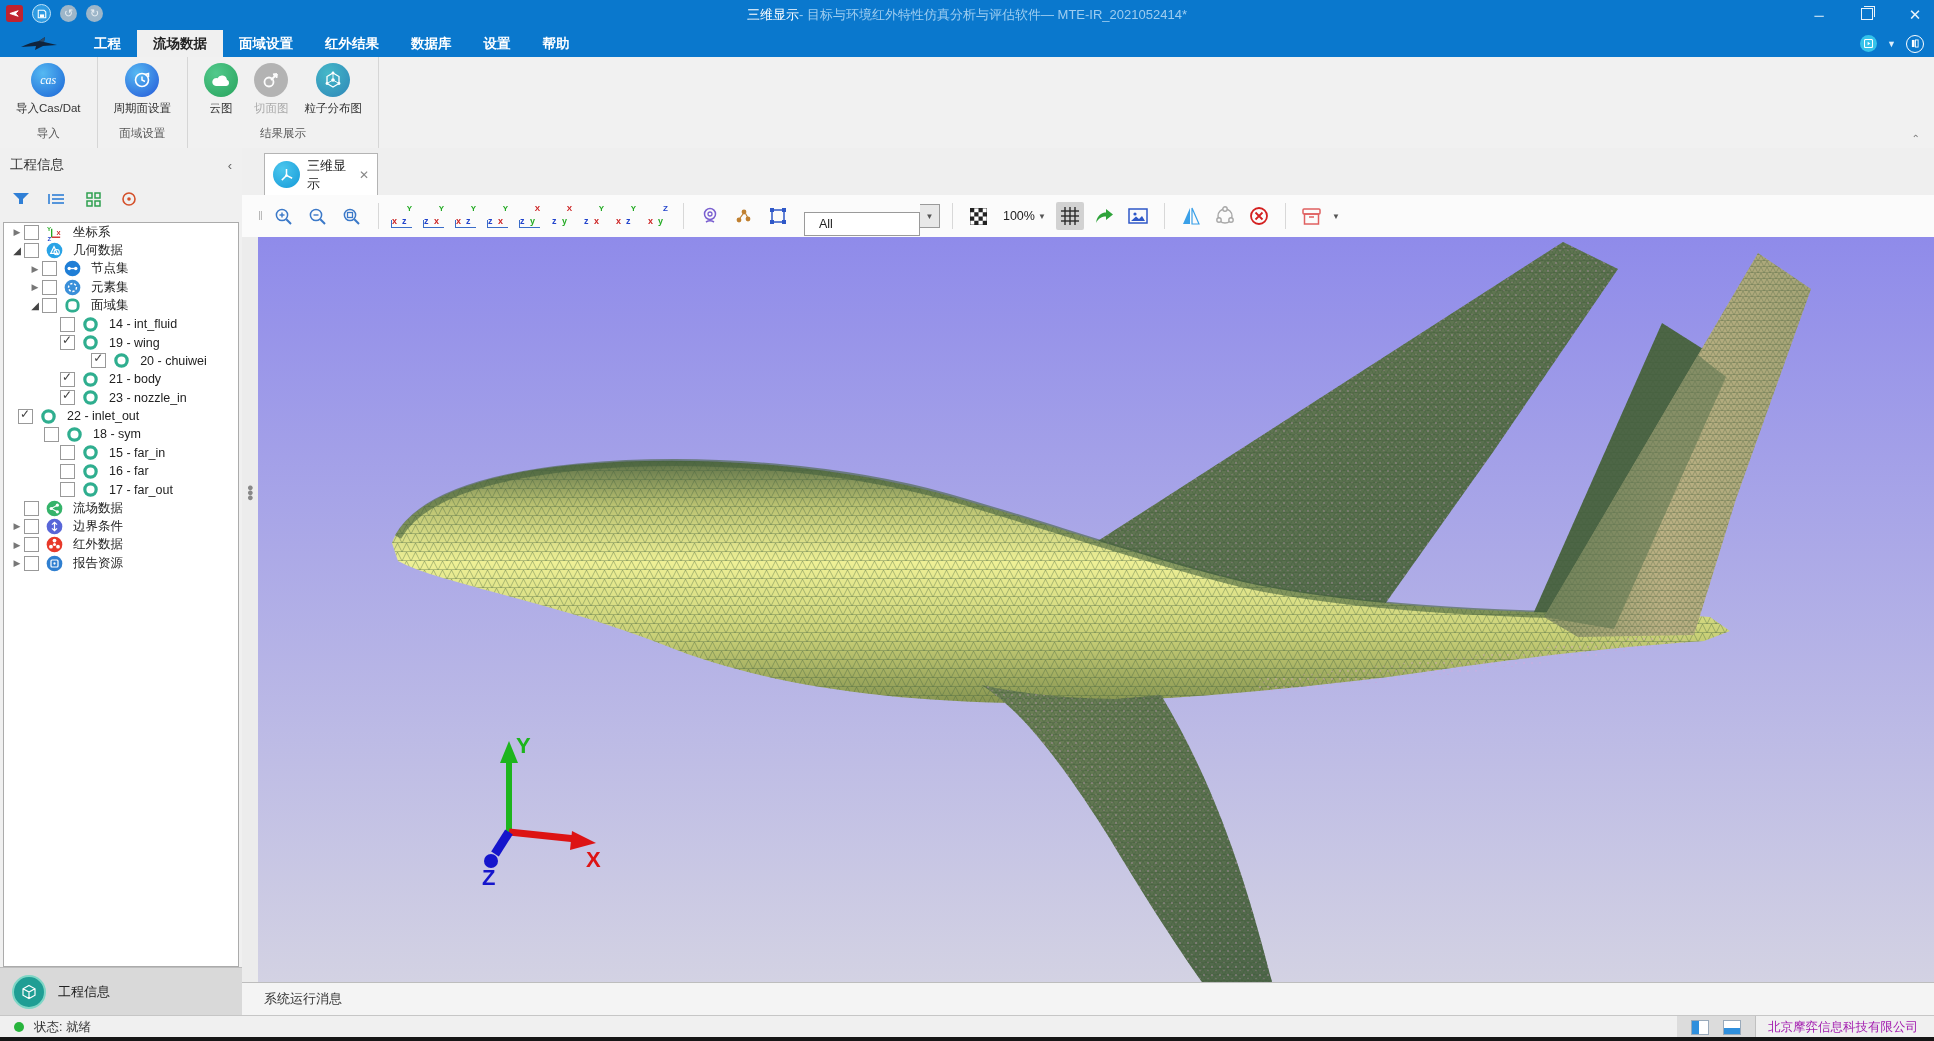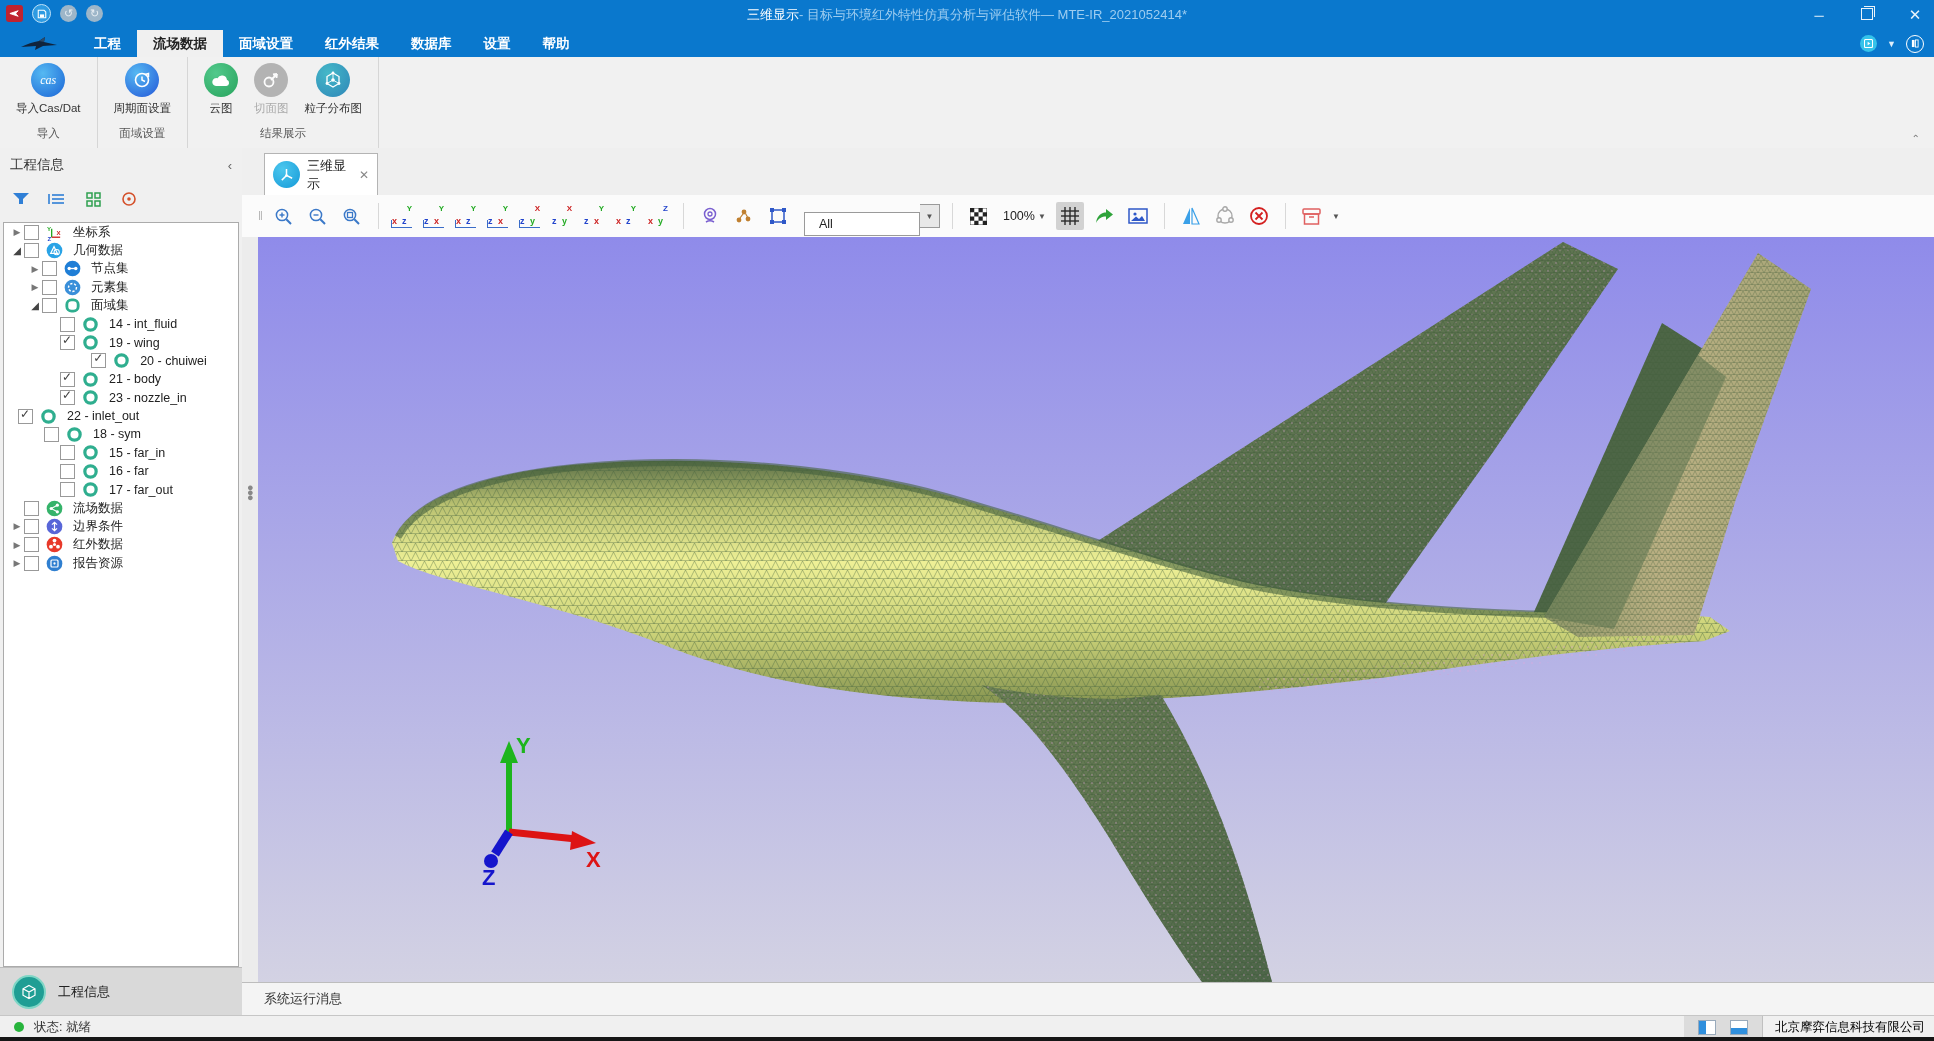--- a/index.html
+++ b/index.html
@@ -53,21 +53,21 @@
   .tcheck.on:before{content:"✓";position:absolute;left:1px;top:-3px;font-size:12px;color:#444;}
   .ticon{width:17px;height:17px;flex:0 0 17px;margin-right:10px;}
   .ticon svg{width:17px;height:17px;display:block;}
   .panel-tab{position:absolute;left:0;top:967px;width:242px;height:48px;background:#d9d9d9;border-top:1px solid #bdbdbd;display:flex;align-items:center;padding-left:12px;box-sizing:border-box;}
   .panel-tab .cube{width:30px;height:30px;border-radius:50%;background:#1f9e94;border:2px solid #7fd6c6;display:flex;align-items:center;justify-content:center;margin-right:12px;}
   .statusbar{position:absolute;left:0;top:1015px;width:100%;height:22px;background:#f0f0f0;border-top:1px solid #c6c6c6;display:flex;align-items:center;font-size:12.5px;color:#333;}
   .st-dot{width:10px;height:10px;border-radius:50%;background:#27b43c;margin:0 10px 0 14px;}
   .st-right{margin-left:auto;display:flex;align-items:center;height:100%;}
   .st-icons{background:#dcdcdc;height:100%;display:flex;align-items:center;gap:14px;padding:0 14px;}
   .st-sep{width:1px;height:100%;background:#c0c0c0;margin-right:12px;}
-  .company{padding-right:9px;color:#000000;}
+  .company{padding-right:16px;color:#a21caf;}
   .bottom-strip{position:absolute;left:0;top:1037px;width:100%;height:4px;background:#161616;}
   
   .main{position:absolute;left:242px;top:148px;width:1692px;height:867px;}
   .tabbar{position:absolute;left:0;top:0;width:100%;height:47px;background:#efefef;border-bottom:1px solid #c6c6c6;}
   .doc-tab{position:absolute;left:22px;top:5px;width:114px;height:42px;background:#fff;border:1px solid #b4b4b4;border-bottom:none;display:flex;align-items:center;padding:0 8px;box-sizing:border-box;}
   .doc-tab .tabicon{width:27px;height:27px;border-radius:50%;background:radial-gradient(circle at 35% 30%,#4cc7ee,#159ad8);display:flex;align-items:center;justify-content:center;margin-right:7px;}
   .doc-tab .tlabel{font-size:13px;color:#222;}
   .doc-tab .tclose{margin-left:auto;color:#888;font-size:12px;}
   .vtoolbar{position:absolute;left:0;top:47px;width:100%;height:42px;background:#fbfbfb;display:flex;align-items:center;padding-left:16px;box-sizing:border-box;gap:6px;}
   .vt-sep{width:1px;height:26px;background:#d8d8d8;margin:0 6px;}

